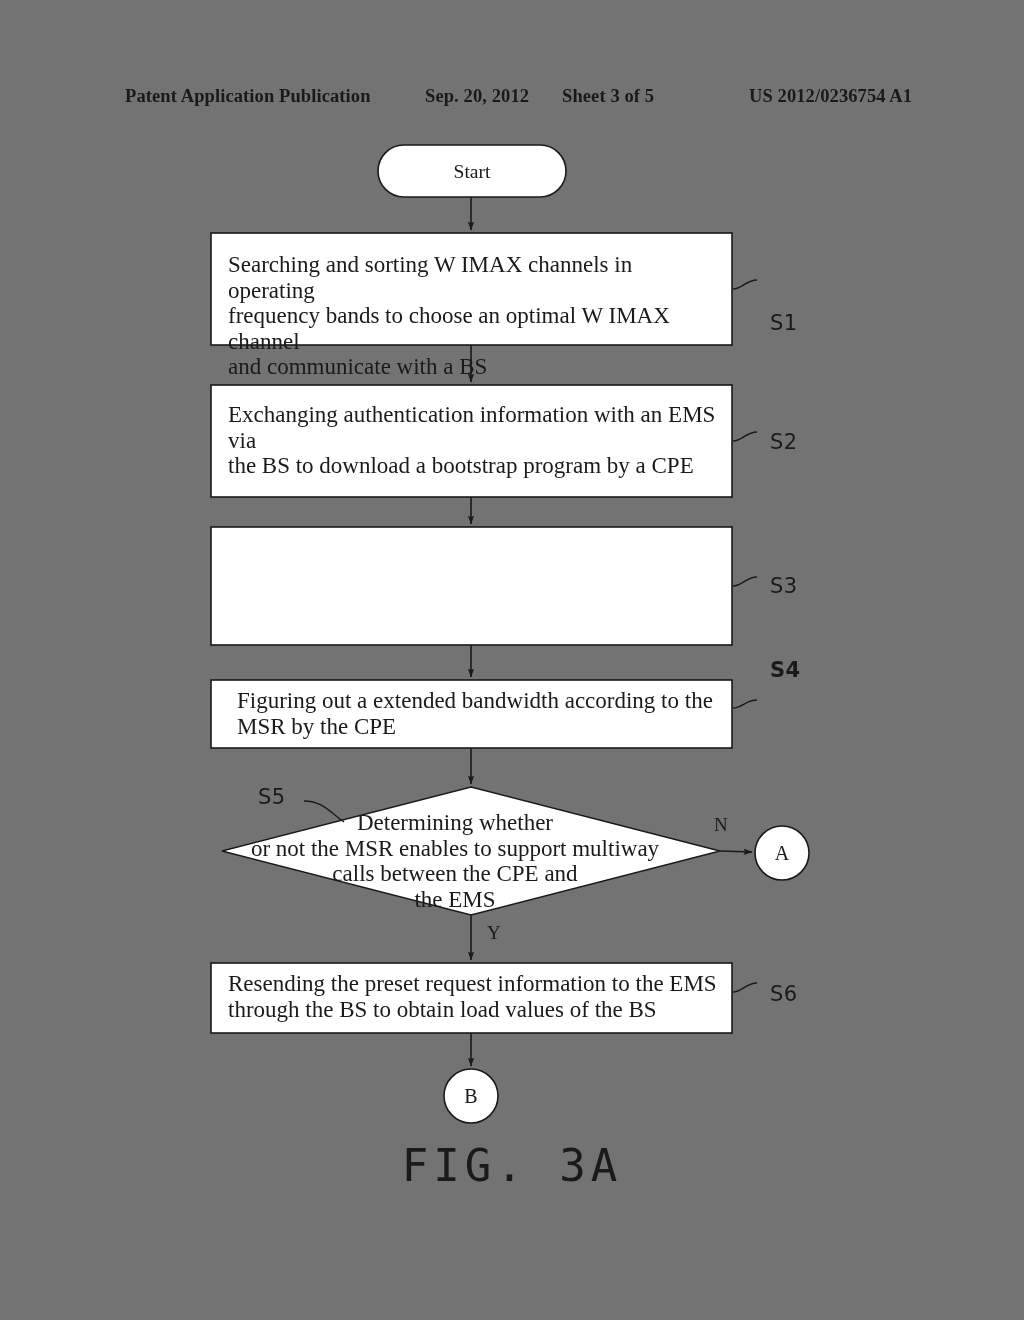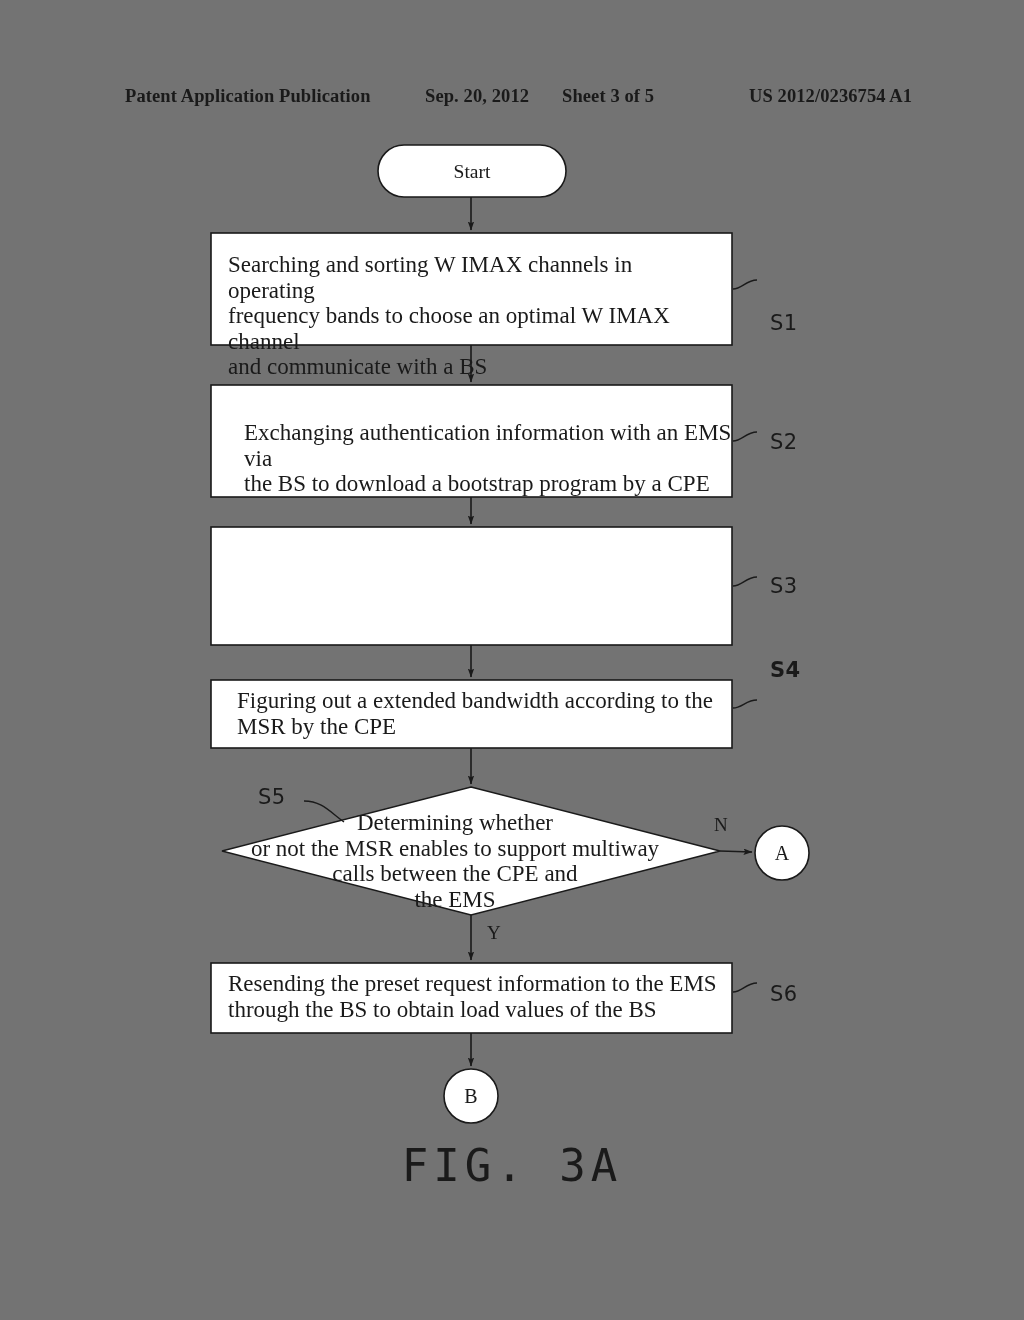--- a/index.html
+++ b/index.html
@@ -186,21 +186,21 @@
     <circle class="shape" cx="471" cy="1096" r="27"></circle>
   </svg>
 
   <div class="node-label" style="left:378px; top:159px; width:188px;">Start</div>
 
   <div class="box-text" style="left:228px; top:252px; width:492px;">Searching and sorting W IMAX channels in operating
 frequency bands to choose an optimal W IMAX channel
 and communicate with a BS</div>
   <div class="step-tag" style="left:770px; top:278px;margin-top:33px;">S1</div>
 
-  <div class="box-text" style="left:228px; top:420px; width:492px;margin-left:16px;">Exchanging authentication information with an EMS via
+  <div class="box-text" style="left:228px; top:402px; width:492px;">Exchanging authentication information with an EMS via
 the BS to download a bootstrap program by a CPE</div>
   <div class="step-tag" style="left:770px; top:430px;">S2</div>
 
   <div class="step-tag" style="left:770px; top:574px;">S3</div>
 
   <div class="box-text" style="left:237px; top:688px; width:492px;">Figuring out a extended bandwidth according to the
 MSR by the CPE</div>
   <div class="step-tag" style="left:770px; top:658px;font-weight:bold;">S4</div>
 
   <div id="diamond-text" class="box-text" style="left:230px; top:810px; width:450px; text-align:center;">Determining whether

